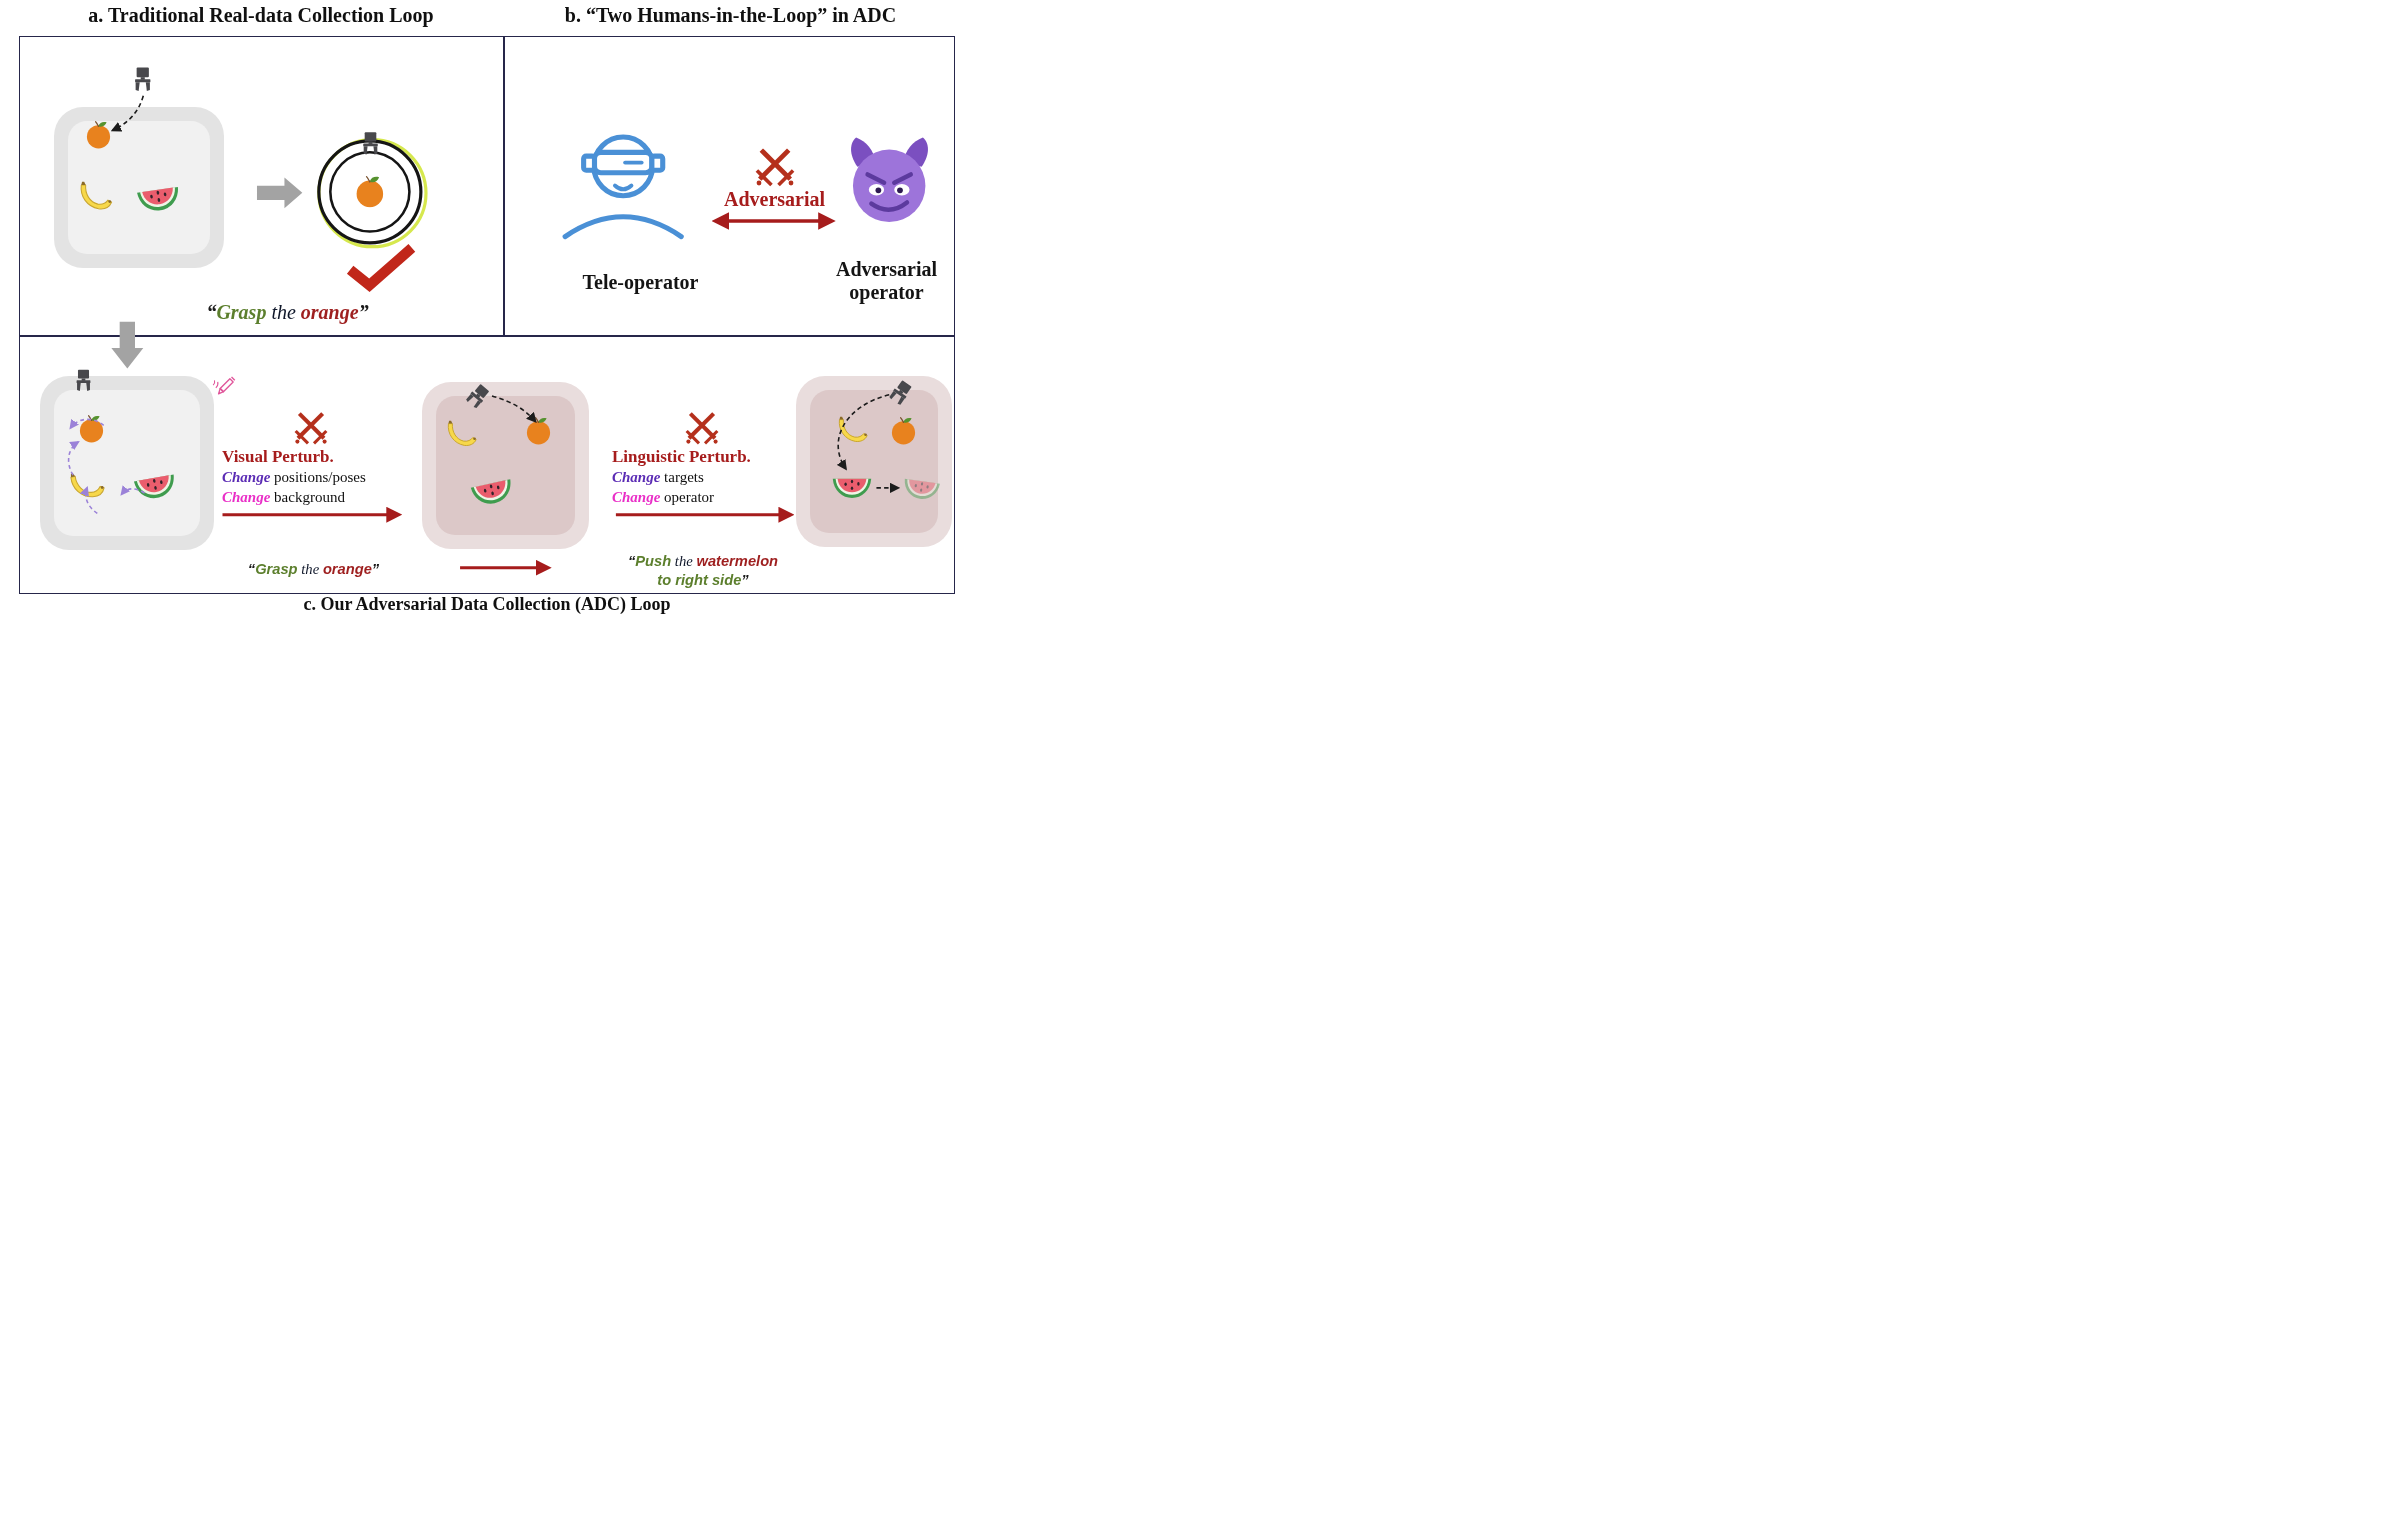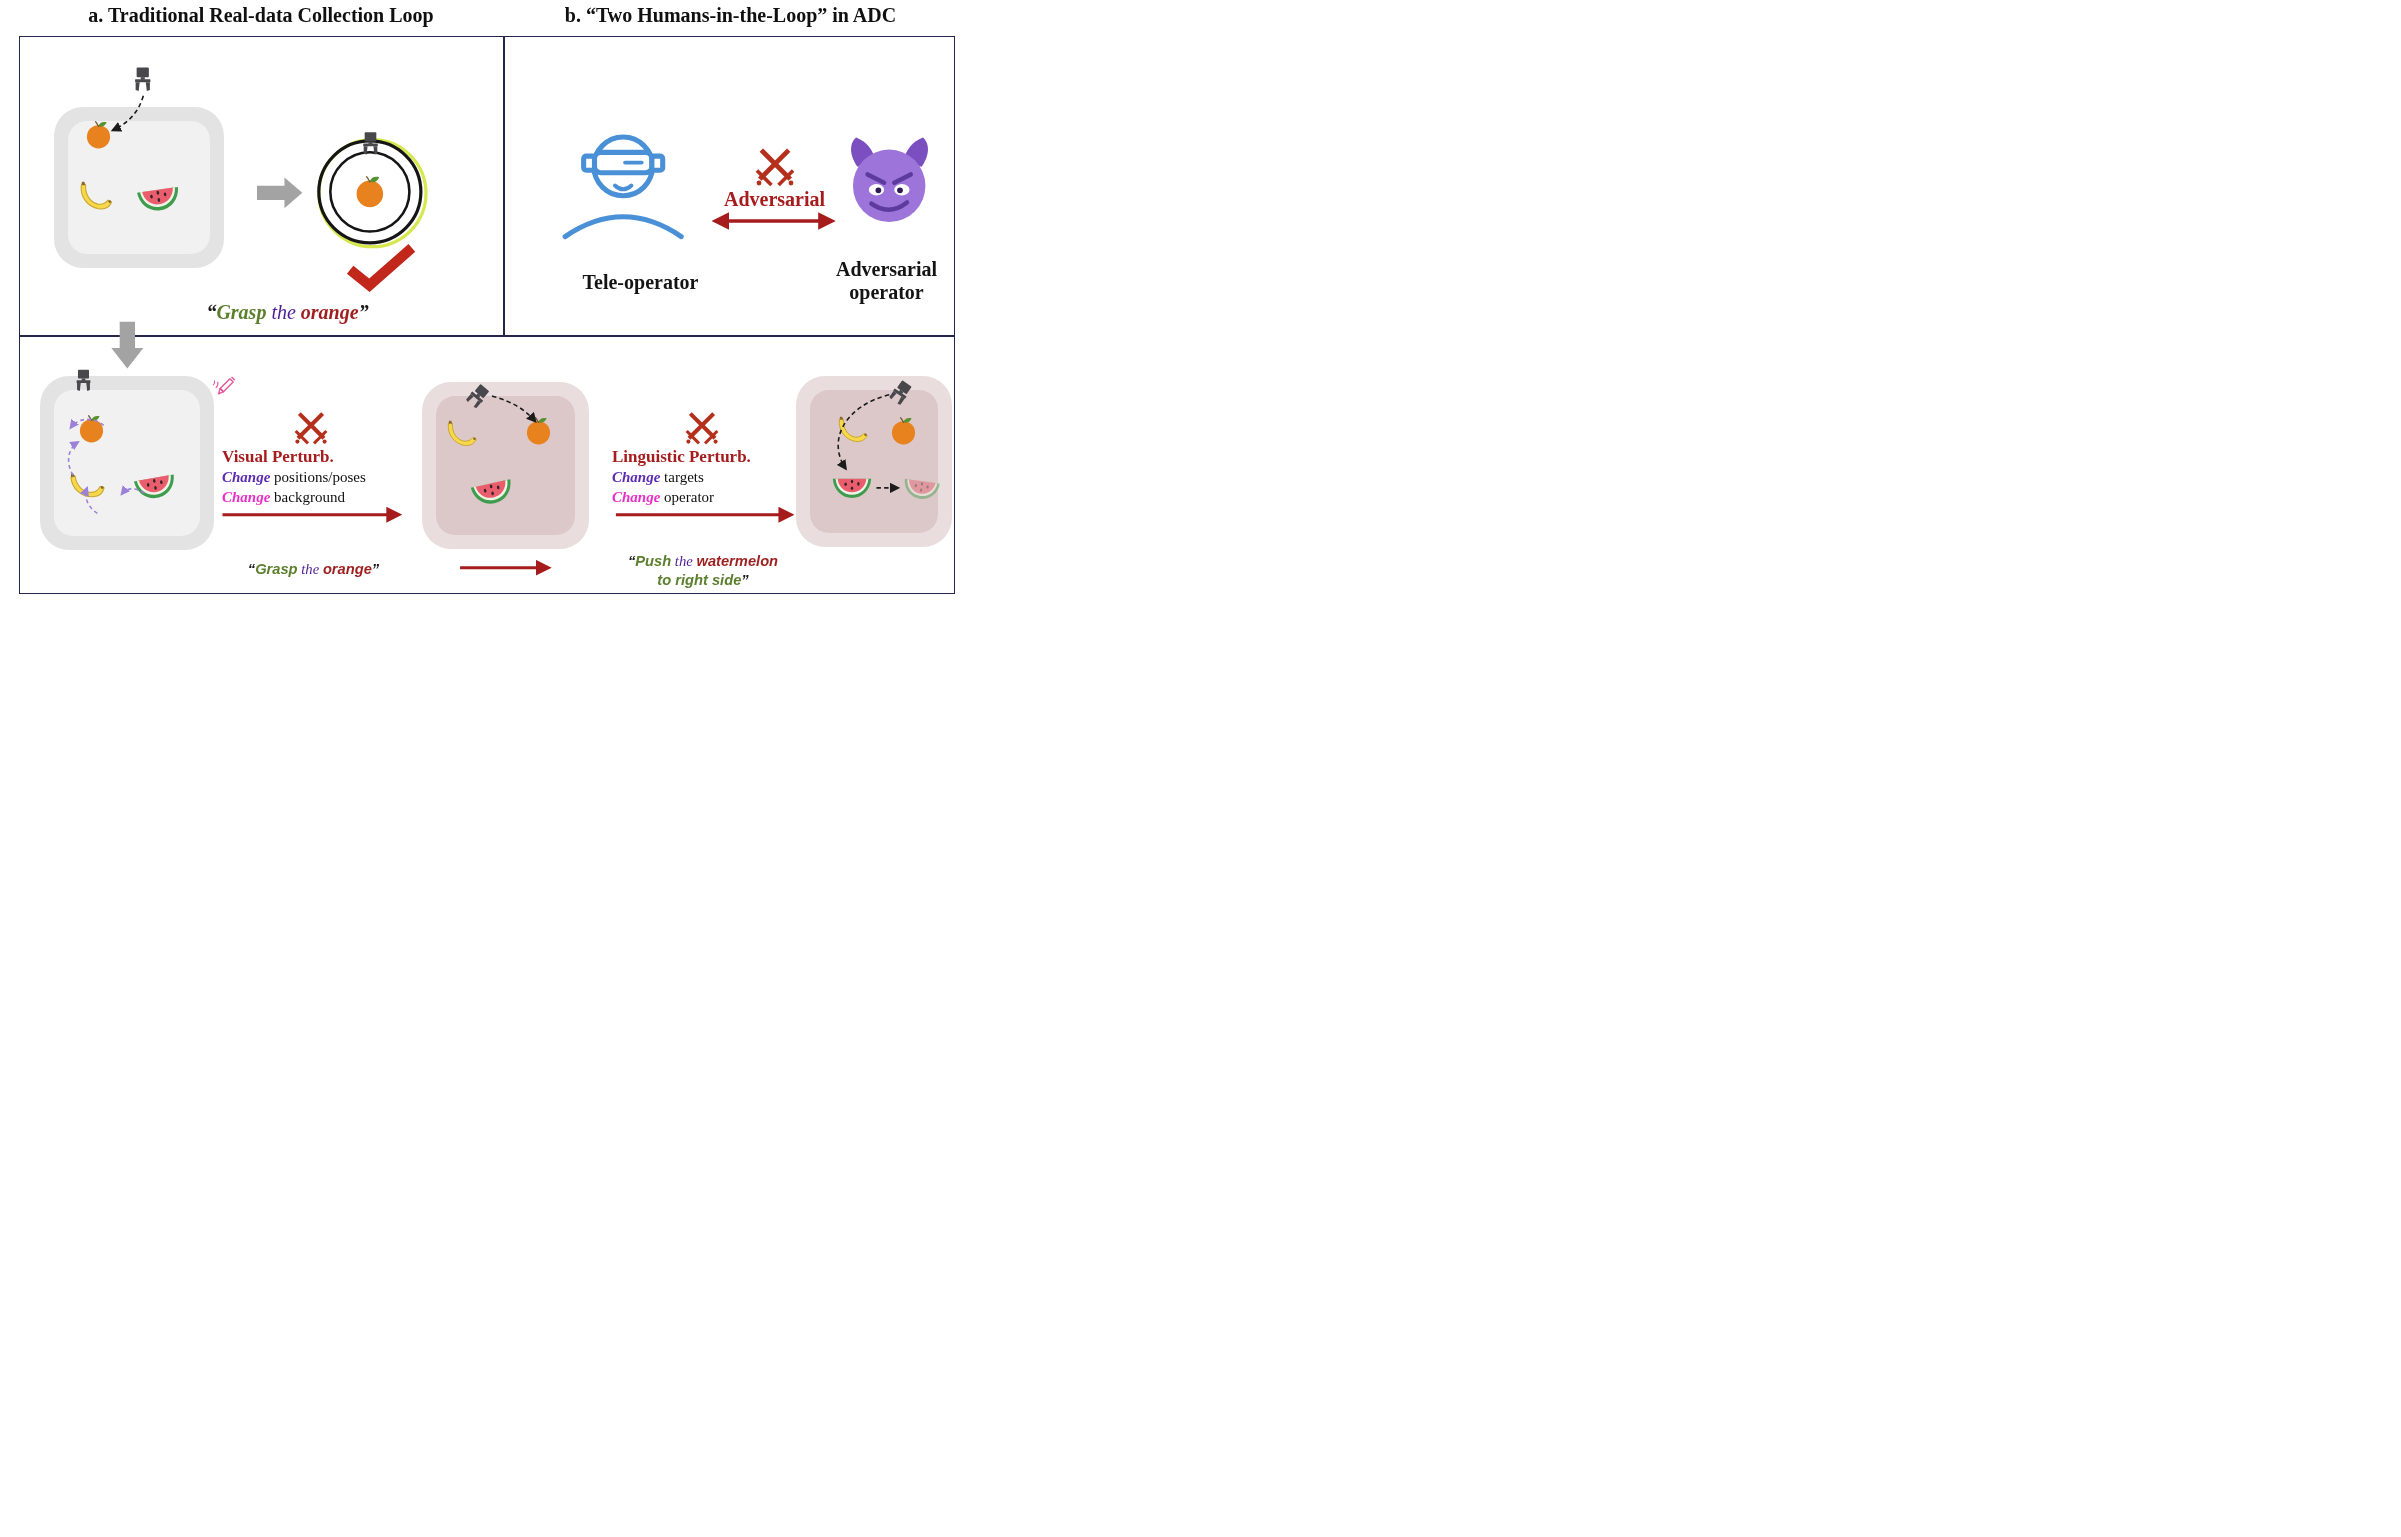--- a/index.html
+++ b/index.html
@@ -19,21 +19,21 @@
   .adversarial-txt { color:#a61c1c; }
   .perturb-title { position:absolute; text-align:left; font-weight:bold; font-size:17px; color:#a61c1c; }
   .perturb-line { position:absolute; text-align:left; font-size:15px; color:#101010; }
   .kw-purple  { color:#5b2bb4; font-weight:bold; font-style:italic; }
   .kw-magenta { color:#e92ec7; font-weight:bold; font-style:italic; }
   .instruction { position:absolute; text-align:center; font-style:italic; color:#1a1a1a; }
   .instr-big   { font-size:20px; font-family:"Liberation Serif", serif; }
   .instr-small { font-size:14.7px; font-family:"Liberation Sans", sans-serif; font-weight:bold; }
   .verb  { color:#5c7f2d; font-weight:bold; }
   .obj   { color:#9e1f1f; font-weight:bold; }
-  .the   { color:#4c1d95; font-weight:normal;font-family:Liberation Serif, serif; }
+  .the   { color:#0f172a; font-weight:normal;font-family:Liberation Serif, serif; }
   .quote { color:#1a1a1a; font-weight:bold; }
   .overlay { position:absolute; left:0; top:0; pointer-events:none; }
   .sprites { position:absolute; width:0; height:0; overflow:hidden; }
 </style>
 </head>
 <body>
 
 <svg class="sprites" aria-hidden="true">
   <defs>
     <symbol id="sym-orange" viewBox="0 0 100 100">
@@ -80,20 +80,21 @@
       </g>
       <path d="M8 60 Q16 52 13 42 M18 70 Q28 60 25 48" stroke="#e0559a" stroke-width="4" fill="none"></path>
     </symbol>
   </defs>
 </svg>
 
 <div class="canvas">
 
   <div class="panel-title" style="left:19px;top:3.8px;width:484px;">a. Traditional Real-data Collection Loop</div>
   <div class="panel-title" style="left:505px;top:3.8px;width:451px;">b. “Two Humans-in-the-Loop” in ADC</div>
+  <div class="panel-title" style="left:19px;top:595px;width:936px;font-size:18px;line-height:1;">c. Our Adversarial Data Collection (ADC) Loop</div>
 
   <div class="frame" style="left:19px;top:36px;width:936px;height:558px;"></div>
   <div class="divider" style="left:503px;top:36px;width:1.9px;height:301px;"></div>
   <div class="divider" style="left:19px;top:335px;width:936px;height:1.9px;"></div>
 
   <div class="bin gray" style="left:54px;top:107px;width:170px;height:161px;">
     <div class="bin-inner"></div>
   </div>
   <svg class="icon" style="left:130px;top:66px;width:25.5px;height:29px;" viewBox="0 0 100 110">
       <use href="#sym-gripper"></use>

